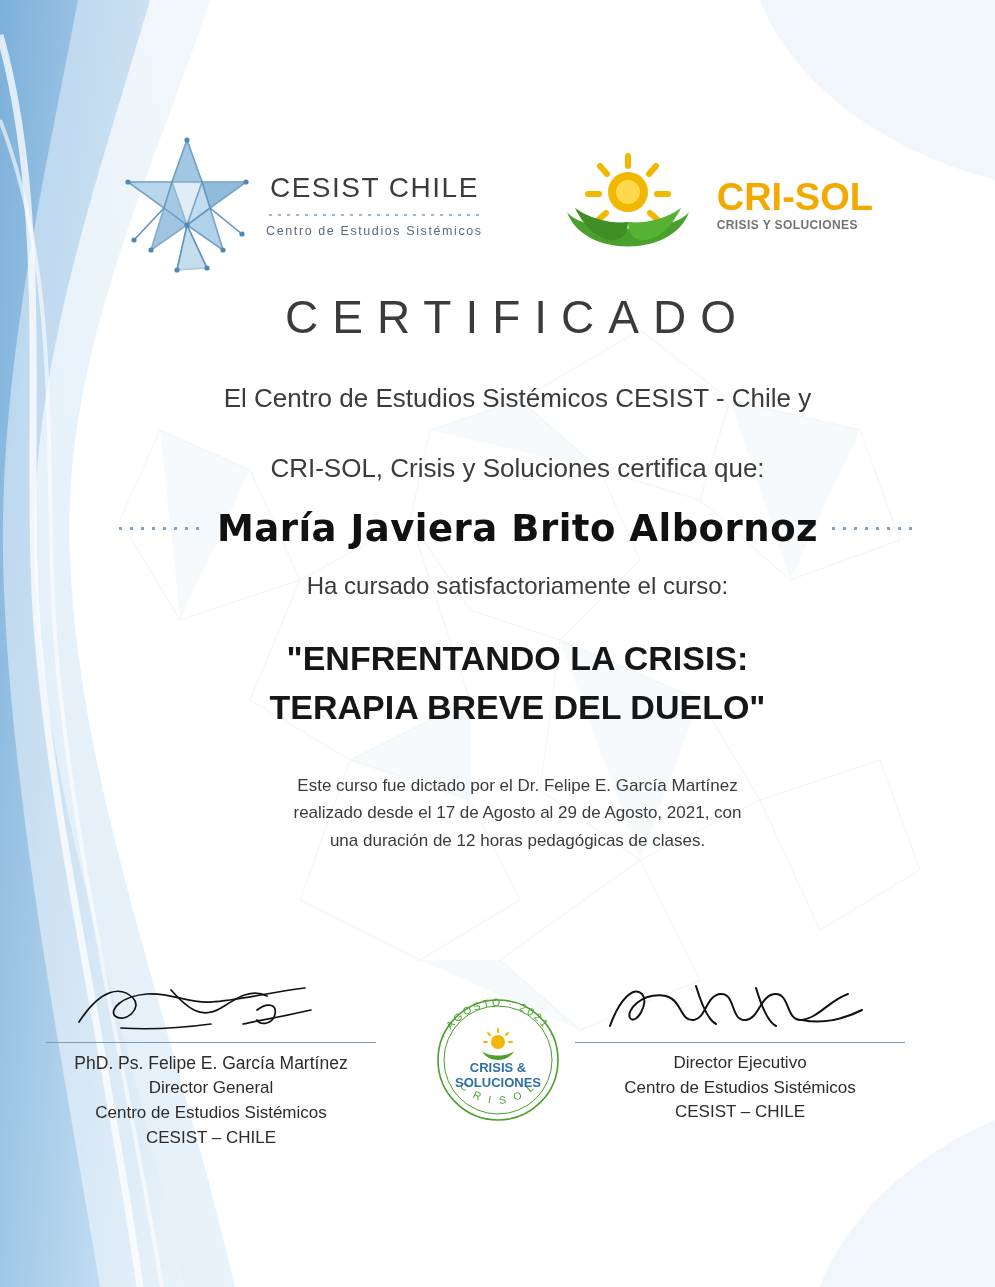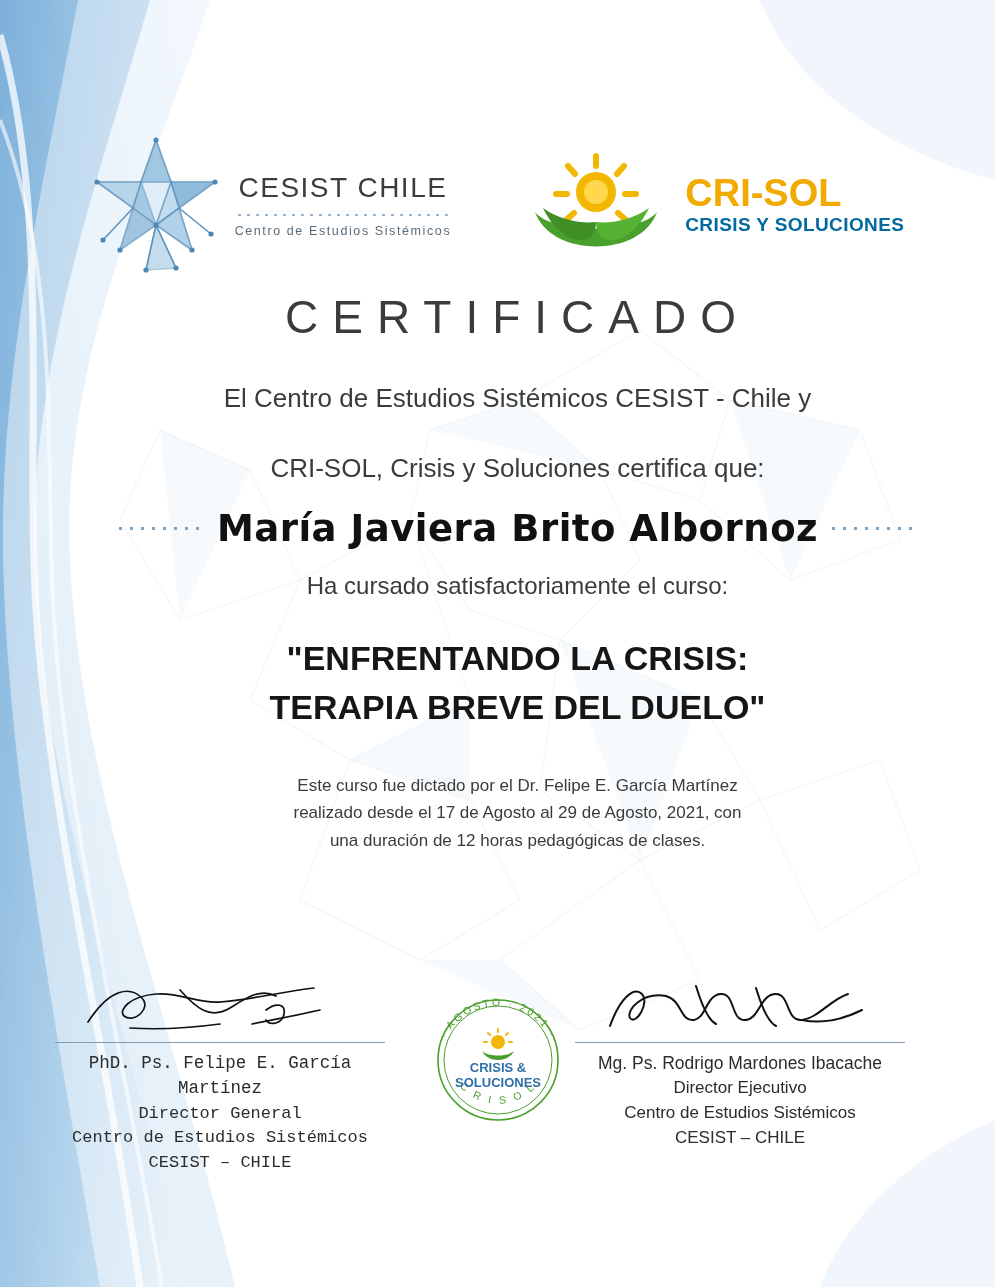--- a/index.html
+++ b/index.html
@@ -96,23 +96,23 @@
     margin-left: -6px;
   }
   .crisol-title {
     font-size: 38px;
     font-weight: bold;
     color: #f2a900;
     letter-spacing: 0px;
     line-height: 1;
   }
   .crisol-sub {
-    font-size: 19px;
+    font-size: 12px;
     font-weight: bold;
-    color: #0369a1;
+    color: #737373;
     letter-spacing: 0.4px;
     margin-top: 2px;
   }
 
   
   .content {
     position: absolute;
     top: 290px;
     left: 0;
     width: 995px;
@@ -184,21 +184,21 @@
     top: 980px;
     left: 0;
     width: 995px;
     height: 230px;
   }
   .sig-block {
     position: absolute;
     width: 330px;
     text-align: center;
   }
-  .sig-block.left { left: 55px; font-family: Liberation Mono, monospace; }
+  .sig-block.left { left: 46px; }
   .sig-block.right { left: 575px; }
   .sig-img {
     height: 60px;
     display: block;
     margin: 0 auto;
   }
   .sig-line {
     border-top: 1.3px solid #7d9bb5;
     margin-top: 2px;
     margin-bottom: 8px;
@@ -413,20 +413,19 @@
     <div class="sig-block right">
       <svg class="sig-img" viewBox="0 0 300 60" xmlns="http://www.w3.org/2000/svg">
         <g fill="none" stroke="#111" stroke-width="2" stroke-linecap="round">
           <path d="M20 46 C30 18, 44 6, 52 14 C60 22, 46 46, 40 38 C36 30, 52 12, 76 16 C92 20, 90 42, 104 40 C116 38, 116 16, 130 14 C146 12, 140 42, 156 40 C170 38, 170 14, 186 14 C200 14, 196 42, 212 40 C228 38, 240 20, 258 14"></path>
           <path d="M106 6 C112 26, 118 40, 126 44"></path>
           <path d="M166 8 C172 28, 178 42, 186 46"></path>
           <path d="M212 40 C232 44, 252 40, 272 30"></path>
         </g>
       </svg>
       <div class="sig-line"></div>
-      <div class="sig-name">Mg. Ps. Rodrigo Mardones Ibacache</div>
       <div class="sig-role">Director Ejecutivo</div>
       <div class="sig-org">Centro de Estudios Sistémicos</div>
       <div class="sig-country">CESIST – CHILE</div>
     </div>
   </div>
 
 </div>
 
 </body></html>

